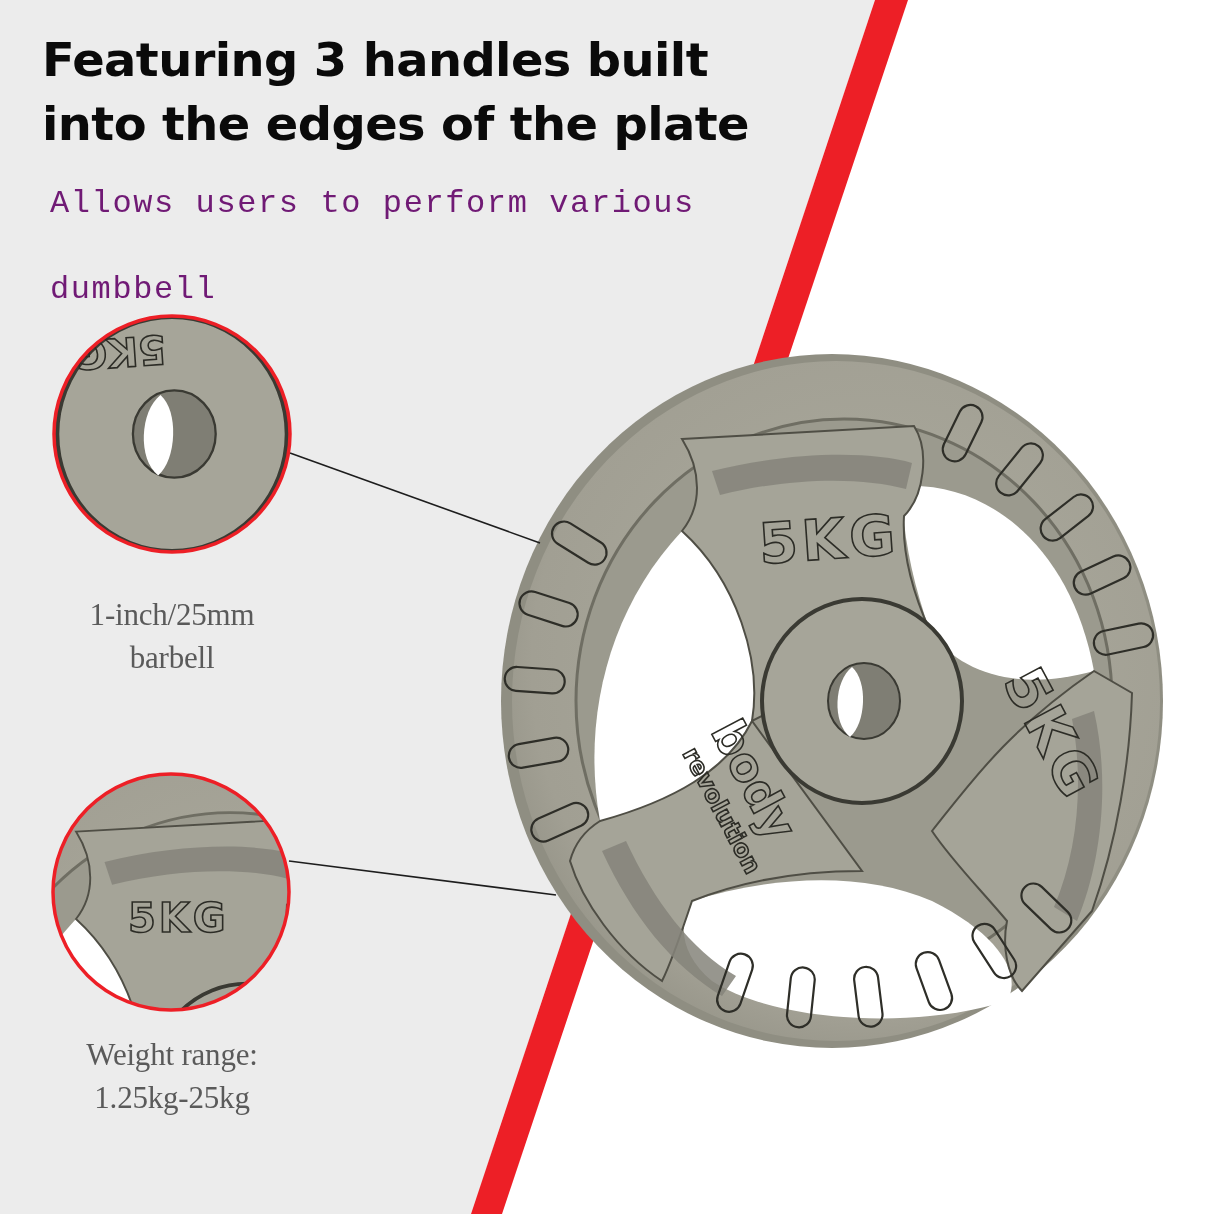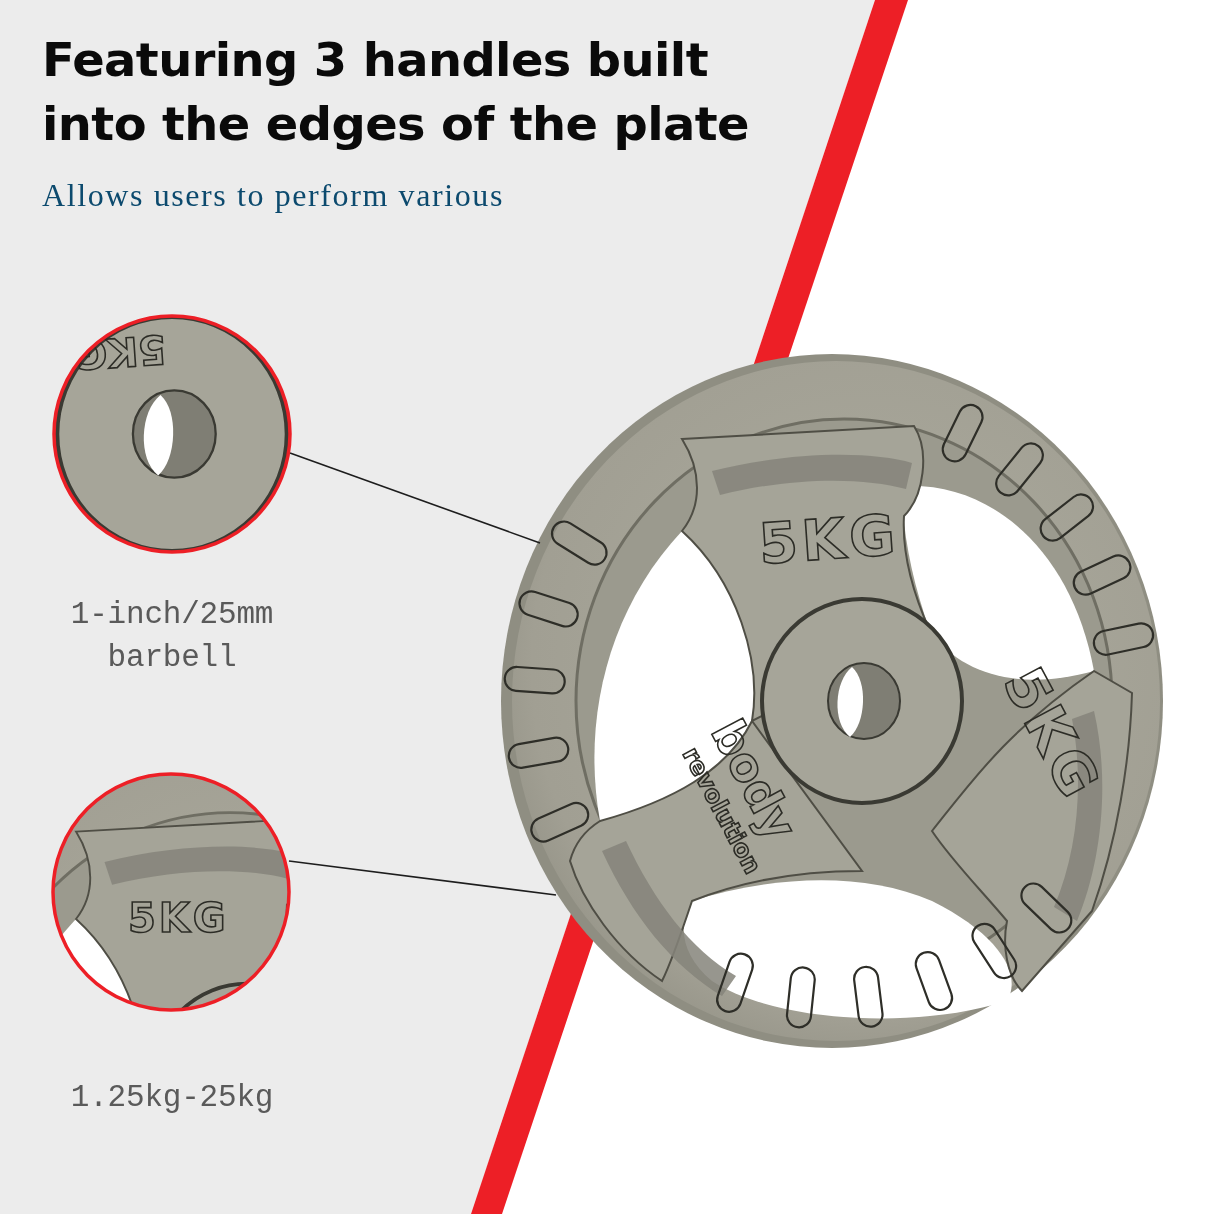--- a/index.html
+++ b/index.html
@@ -5,27 +5,27 @@
   html, body { margin: 0; padding: 0; }
   body { width: 1214px; height: 1214px; overflow: hidden; background: #ffffff; position: relative; font-family: "DejaVu Sans", "Liberation Sans", sans-serif; }
   #bg { position: absolute; left: 0; top: 0; width: 1214px; height: 1214px; }
   .headline {
     position: absolute; left: 42px; top: 28px; margin: 0;
     font-family: "DejaVu Sans", sans-serif; font-weight: bold;
     font-size: 47px; line-height: 64px; color: #0a0a0a; letter-spacing: -0.6px;
     transform: scaleX(1.02); transform-origin: left top;
   }
   .subtitle {
-    position: absolute; left: 42px; top: 174px; margin: 0; width: 680px;
-    font-family: Liberation Serif, serif; font-size: 32px; line-height: 43px;
-    color: #0c4a6e; letter-spacing: 1.6px;
+    position: absolute; left: 42px; top: 174px; margin: 8px; width: 680px;
+    font-family: Liberation Mono, monospace; font-size: 32px; line-height: 43px;
+    color: #701a75; letter-spacing: 1.6px;
   }
   .label {
     position: absolute; text-align: center; color: #5a5a5a;
-    font-family: Liberation Mono, monospace; font-size: 31px; line-height: 43px;
+    font-family: Liberation Serif, serif; font-size: 31px; line-height: 43px;
     letter-spacing: -0.2px; width: 320px;
   }
   #label-bore { left: 12px; top: 593px; }
   #label-range { left: 12px; top: 1033px; }
   .emboss { font-family: "DejaVu Sans", sans-serif; font-weight: bold; fill: none; stroke: #2c2c26; stroke-width: 1.6; }
 </style>
 </head>
 <body>
 
 <svg id="bg" viewBox="0 0 1214 1214" xmlns="http://www.w3.org/2000/svg">
@@ -34,20 +34,21 @@
 </svg>
 
 <h1 class="headline">
   <span>Featuring 3 handles built</span><br>
   <span>into the edges of the plate</span>
 </h1>
 
 <p class="subtitle">
   <span>Allows users to perform various</span><br>
   <br>
+  <span>dumbbell</span>
 </p>
 
 <svg style="position:absolute;left:0;top:0" width="1214" height="1214" viewBox="0 0 1214 1214" xmlns="http://www.w3.org/2000/svg">
   <defs>
     <radialGradient id="plateGrad" cx="0.55" cy="0.45" r="0.65">
       <stop offset="0" stop-color="#adac9f"></stop>
       <stop offset="0.8" stop-color="#a19f93"></stop>
       <stop offset="1" stop-color="#8e8d81"></stop>
     </radialGradient>
     <filter id="grain" x="0" y="0" width="100%" height="100%">
@@ -142,15 +143,15 @@
     </g>
     <circle cx="171" cy="892" r="118" fill="none" stroke="#ed1f26" stroke-width="3.5"></circle>
   </g>
 </svg>
 
 <div class="label" id="label-bore">
   <span>1-inch/25mm</span><br>
   <span>barbell</span><br>
 </div>
 <div class="label" id="label-range">
-  <br>
+  <span>Weight range:</span><br>
   <span>1.25kg-25kg</span>
 </div>
 
 </body></html>

